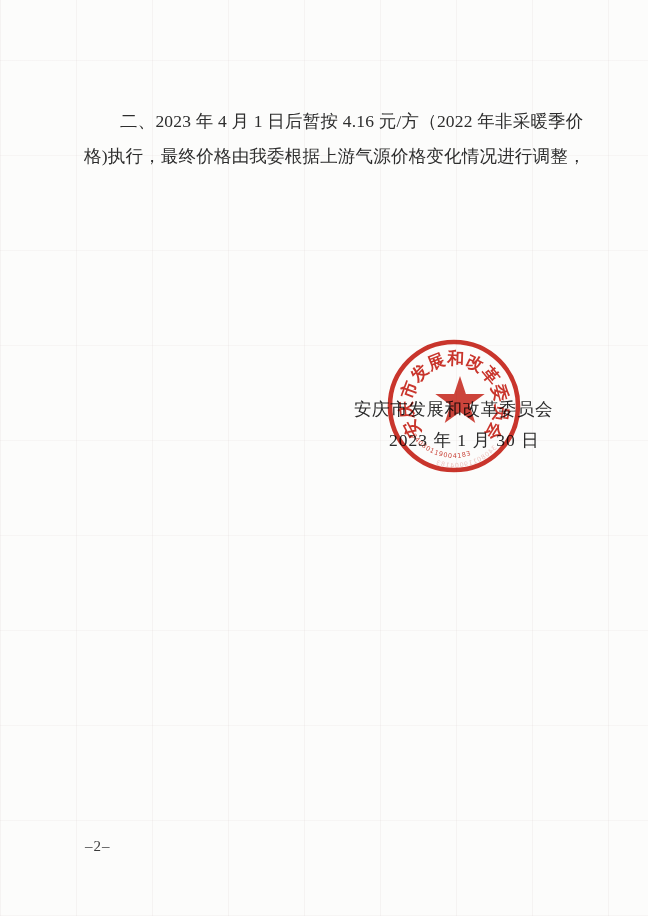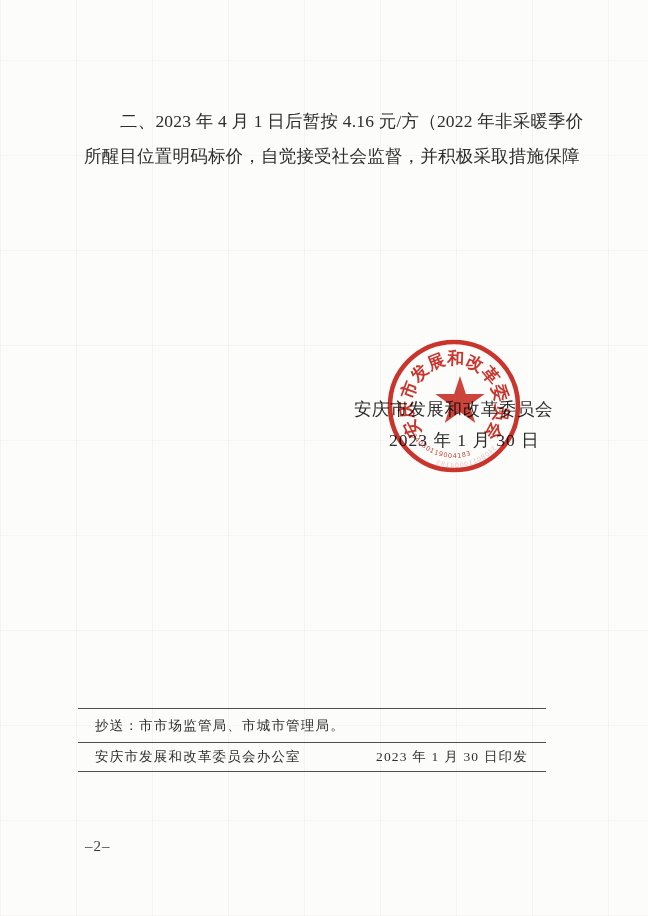--- a/index.html
+++ b/index.html
@@ -73,21 +73,21 @@
     font-size:15px; letter-spacing:1px; color:#3a3a3a;
   }
 </style>
 </head>
 <body>
 
 <div class="page">
 
   <div class="body-text">
     <div class="line indent">二、2023 年 4 月 1 日后暂按 4.16 元/方（2022 年非采暖季价</div>
-    <div class="line">所醒目位置明码标价，自觉接受社会监督，并积极采取措施保障</div>
+    <div class="line">格)执行，最终价格由我委根据上游气源价格变化情况进行调整，</div>
   </div>
 
   <div class="sig-issuer">安庆市发展和改革委员会</div>
   <div class="sig-date">2023 年 1 月 30 日</div>
 
   <svg class="seal" width="152" height="152" viewBox="0 0 152 152" aria-hidden="true">
     <defs>
       <path id="sealArcTop" d="M 43.8 101 A 42 42 0 1 1 108.2 101" fill="none"></path>
       <path id="sealArcBottom" d="M 33.4 103.8 A 52 52 0 0 0 118.6 103.8" fill="none"></path>
       <path id="sealArcGhost" d="M 33 112 A 57 57 0 0 0 119 112" fill="none"></path>
@@ -98,25 +98,16 @@
     </text>
     <polygon fill="#c92a20" fill-opacity="0.92" points="82,44 87.9,61.9 106.7,62 91.5,73.1 97.3,91 82,80 66.7,91 72.5,73.1 57.3,62 76.1,61.9"></polygon>
     <text class="seal-code" fill="#c9392e">
       <textPath href="#sealArcBottom">34080119004183</textPath>
     </text>
     <text class="seal-code seal-ghost" fill="#c9392e" transform="translate(152,4) scale(-1,1)">
       <textPath href="#sealArcGhost">34080119004183</textPath>
     </text>
   </svg>
 
-  <div class="footer">
-    <div class="footer-row cc-row">
-      <span>抄送：市市场监管局、市城市管理局。</span>
-    </div>
-    <div class="footer-row office-row">
-      <span>安庆市发展和改革委员会办公室</span>
-      <span>2023 年 1 月 30 日印发</span>
-    </div>
-  </div>
 
   <div class="page-number">–2–</div>
 
 </div>
 
 </body></html>

